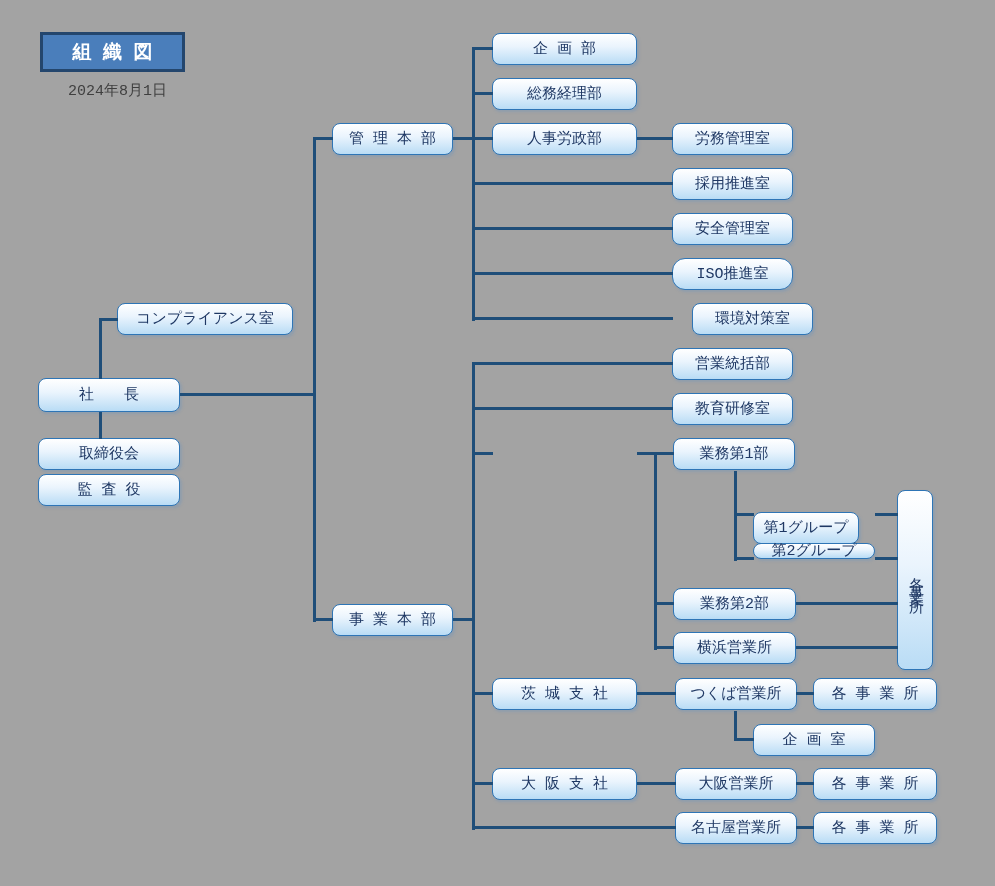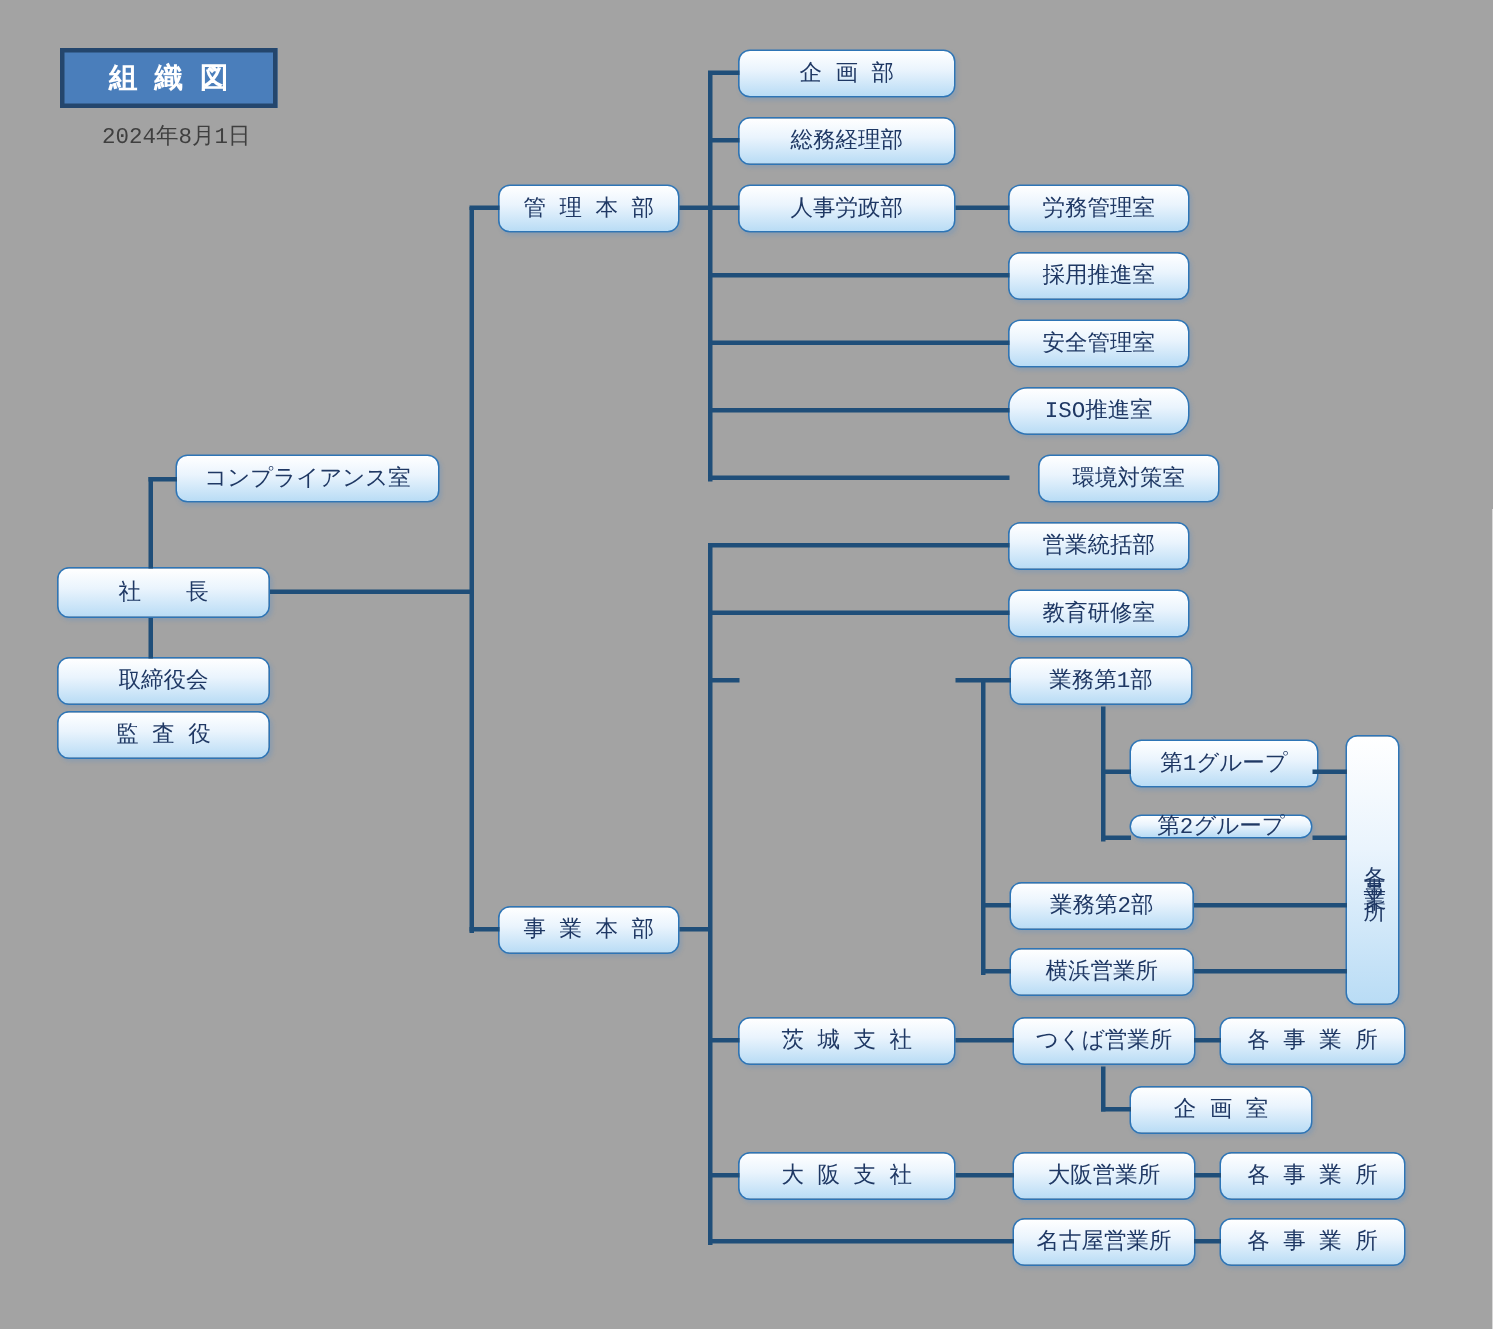--- a/index.html
+++ b/index.html
@@ -52,21 +52,21 @@
   <div class="box" style="left:492px;top:123px;width:145px;height:32px;">人事労政部</div>
   <div class="box" style="left:672px;top:123px;width:121px;height:32px;">労務管理室</div>
   <div class="box" style="left:672px;top:168px;width:121px;height:32px;">採用推進室</div>
   <div class="box" style="left:672px;top:213px;width:121px;height:32px;">安全管理室</div>
   <div class="box" style="left:672px;top:258px;width:121px;height:32px;border-radius:13px;">ISO推進室</div>
   <div class="box" style="left:672px;top:303px;width:121px;height:32px;margin-left:20px;">環境対策室</div>
 
   <div class="box" style="left:672px;top:348px;width:121px;height:32px;">営業統括部</div>
   <div class="box" style="left:672px;top:393px;width:121px;height:32px;">教育研修室</div>
   <div class="box" style="left:673px;top:438px;width:122px;height:32px;">業務第1部</div>
-  <div class="box" style="left:753px;top:493px;width:126px;height:32px;">第1グループ</div>
+  <div class="box" style="left:753px;top:512px;width:106px;height:32px;">第1グループ</div>
   <div class="box" style="left:753px;top:543px;width:122px;height:16px;">第2グループ</div>
   <div class="box" style="left:673px;top:588px;width:123px;height:32px;">業務第2部</div>
   <div class="box" style="left:673px;top:632px;width:123px;height:32px;">横浜営業所</div>
   <div class="box vbox" style="left:897px;top:490px;width:36px;height:180px;">各事業所</div>
 
   <div class="box" style="left:492px;top:678px;width:145px;height:32px;">茨 城 支 社</div>
   <div class="box" style="left:675px;top:678px;width:122px;height:32px;">つくば営業所</div>
   <div class="box" style="left:813px;top:678px;width:124px;height:32px;">各 事 業 所</div>
   <div class="box" style="left:753px;top:724px;width:122px;height:32px;">企 画 室</div>
 

